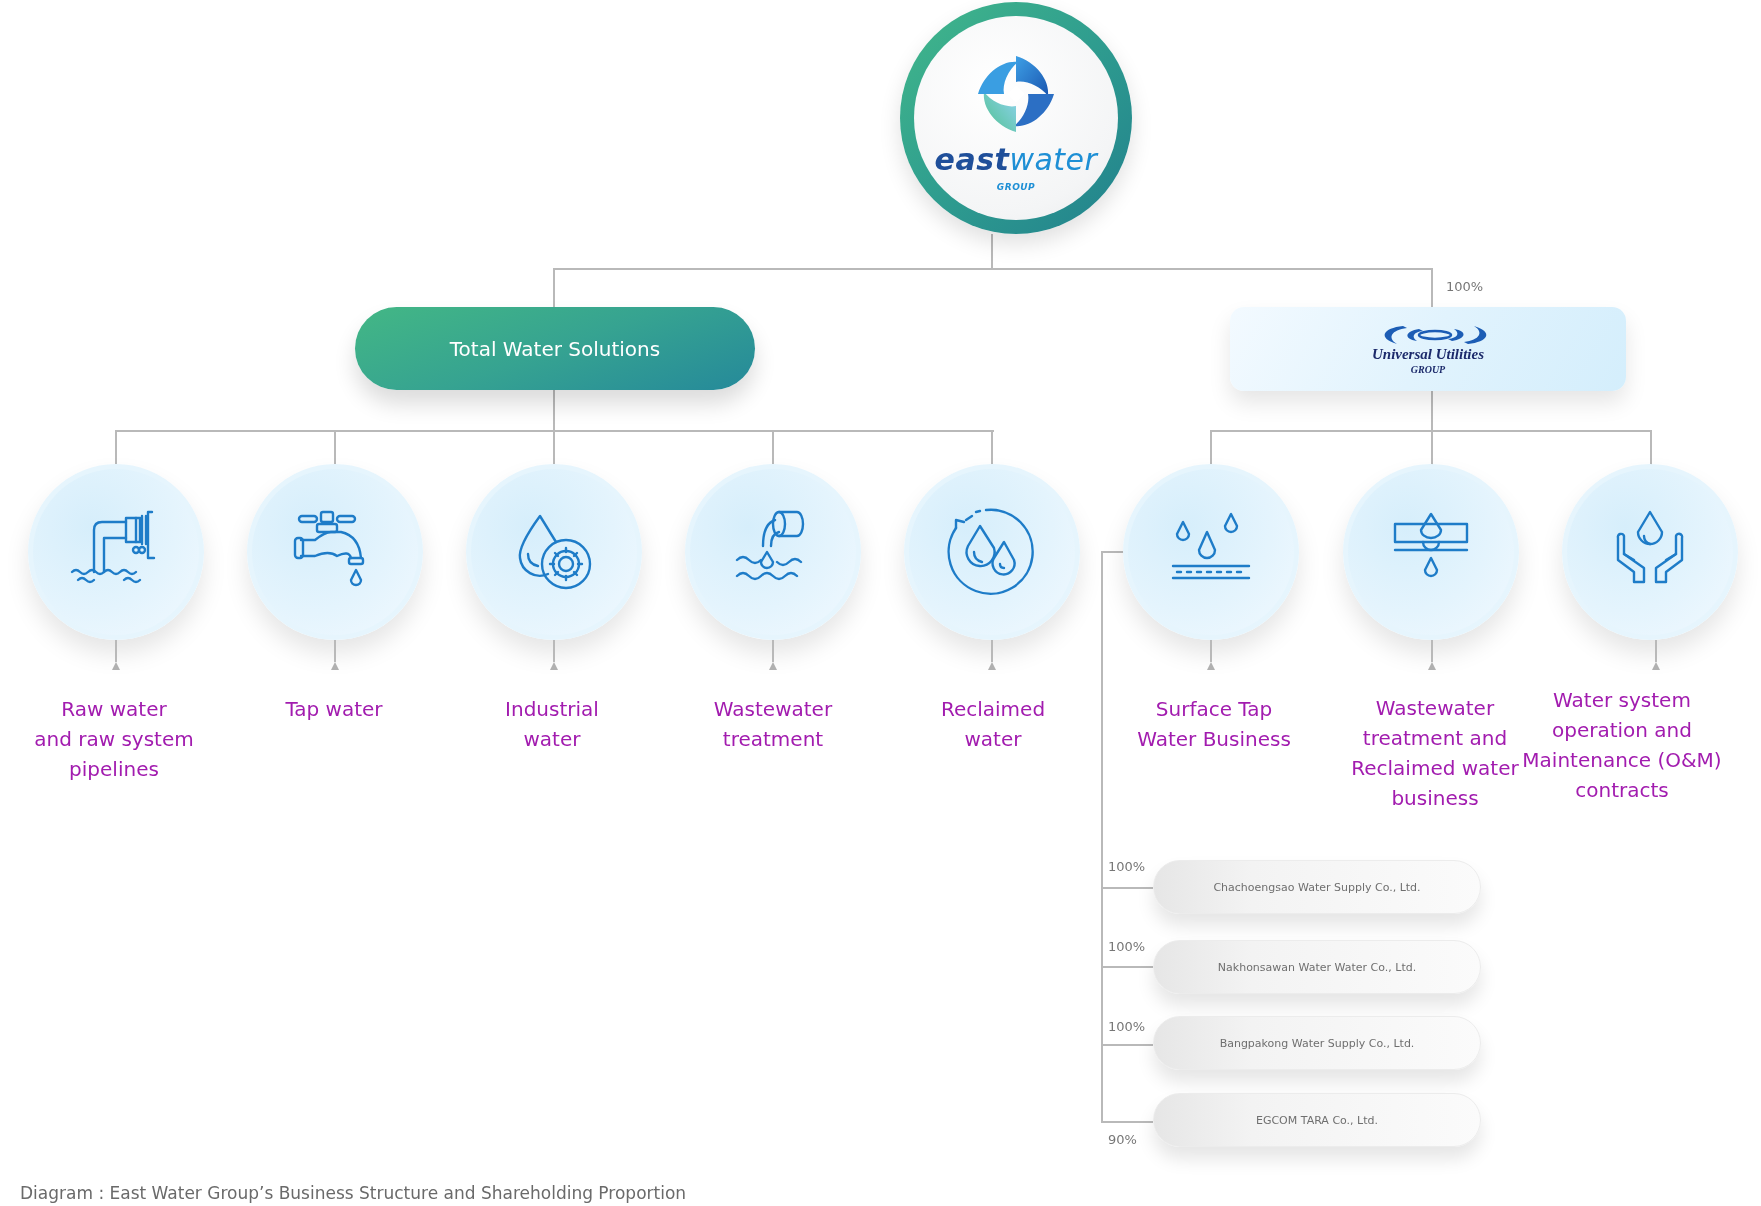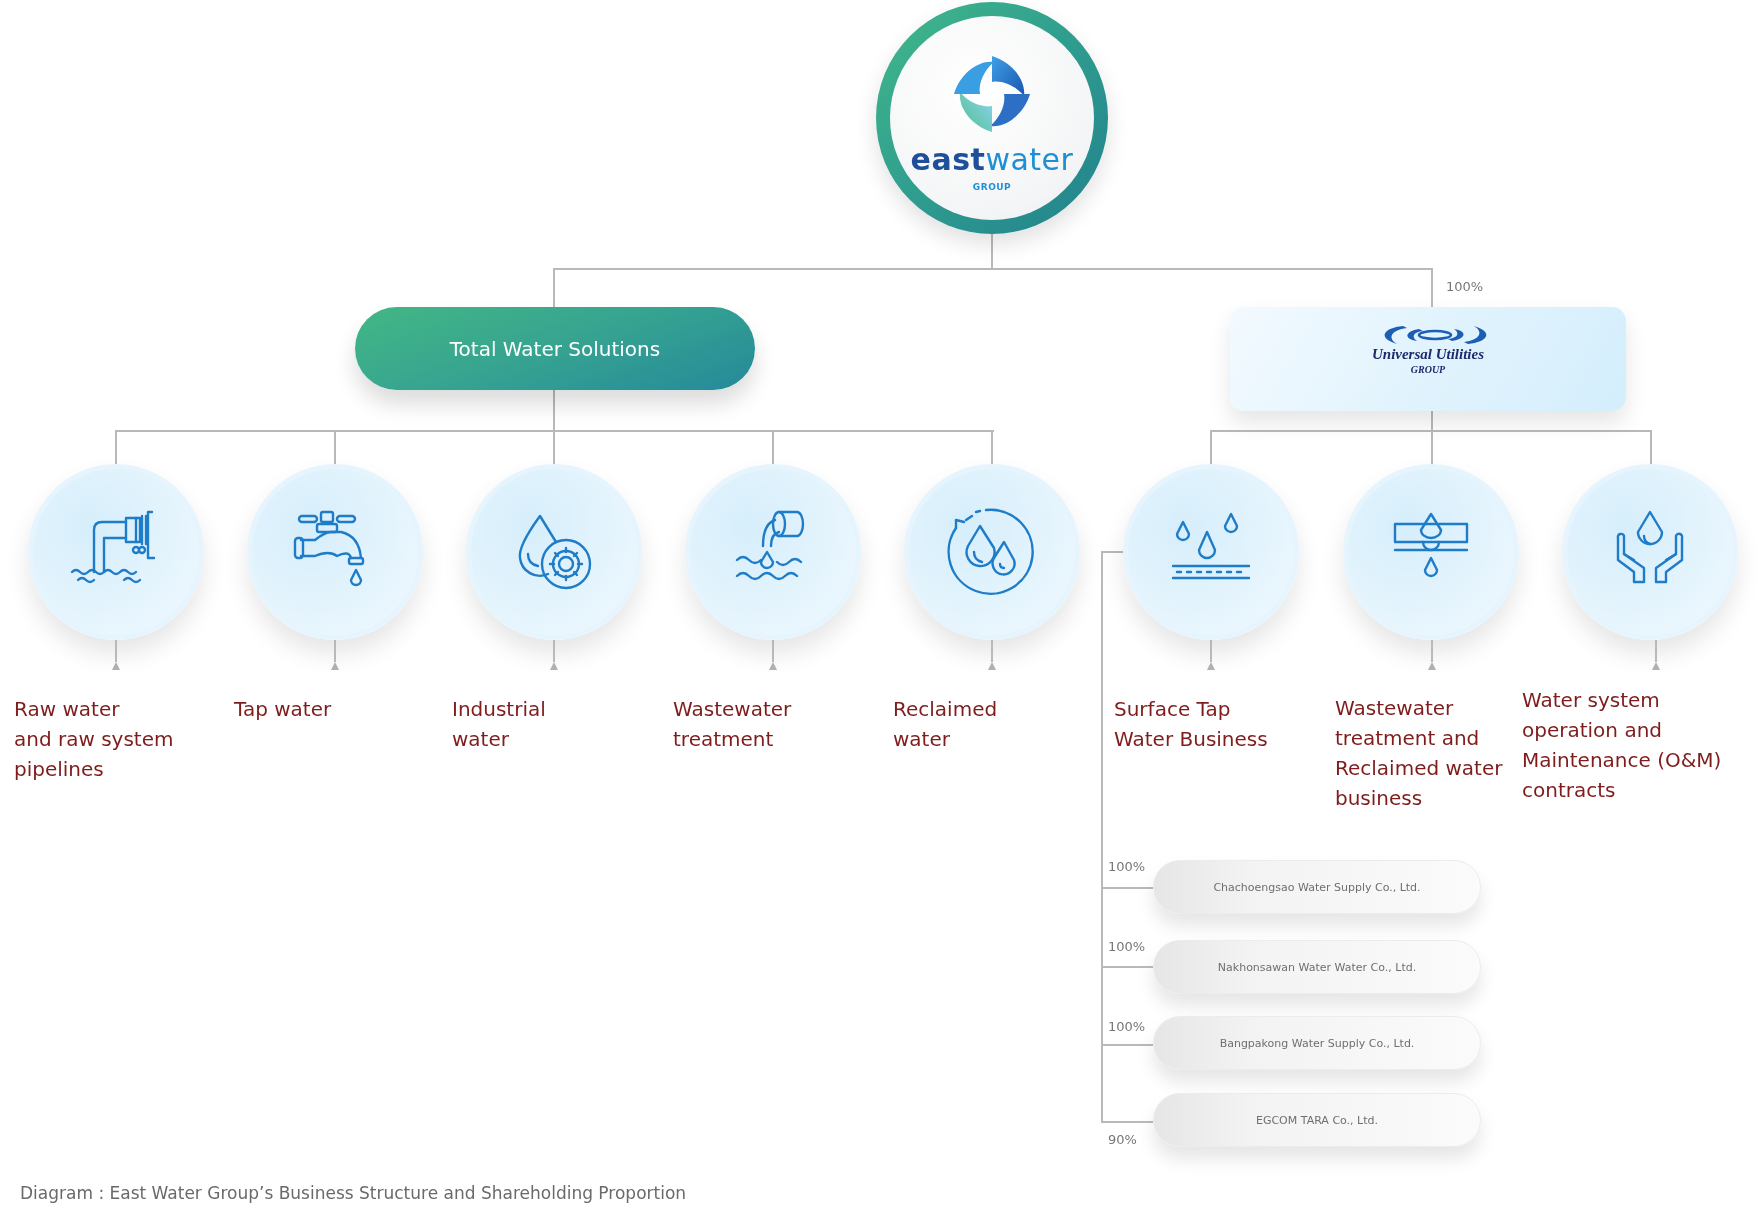--- a/index.html
+++ b/index.html
@@ -3,58 +3,58 @@
 <meta charset="utf-8">
 <style>
   html, body { margin:0; padding:0; background:#ffffff; }
   body { width:1761px; height:1206px; position:relative; overflow:hidden;
          font-family:"DejaVu Sans", "Liberation Sans", sans-serif; }
   .line { position:absolute; background:#b9b9b9; }
   .hl { height:2px; }
   .vl { width:2px; }
 
   
-  .root { position:absolute; left:876px; top:2px; width:232px; height:232px; border-radius:50%;
+  .root { position:absolute; left:900px; top:2px; width:232px; height:232px; border-radius:50%;
           background:linear-gradient(135deg,#42b88a 0%,#2f9d8f 50%,#21808d 100%);
-          box-shadow:0 10px 22px rgba(0,0,0,0.12); }
+          box-shadow:0 10px 22px rgba(0,0,0,0.12);font-style:italic; }
   .root-inner { position:absolute; left:14px; top:14px; width:204px; height:204px; border-radius:50%;
                 background:radial-gradient(circle at 40% 35%,#ffffff 0%,#f4f5f6 70%,#e8eaec 100%); }
   .ew-mark { position:absolute; left:60px; top:36px; width:84px; height:84px; }
   .ew-word { position:absolute; left:0; right:0; top:126px; text-align:center; font-size:30px; letter-spacing:0.5px; }
   .ew-word .b { color:#1f4f9a; font-weight:bold; }
   .ew-word .l { color:#1e8fd5; }
   .ew-group { position:absolute; left:0; right:0; top:166px; text-align:center; font-size:9px; font-weight:bold; color:#1e8fd5; letter-spacing:0.5px; }
 
   
   .tws { position:absolute; left:355px; top:307px; width:400px; height:83px; border-radius:42px;
          background:linear-gradient(160deg,#43b785 0%,#36a391 50%,#25899a 100%);
          box-shadow:0 14px 22px rgba(0,0,0,0.14);
          color:#ffffff; font-size:20px; display:flex; align-items:center; justify-content:center; }
 
   
-  .uu { position:absolute; left:1230px; top:307px; width:396px; height:104px; border-radius:14px;
+  .uu { position:absolute; left:1230px; top:307px; width:396px; height:84px; border-radius:14px;
         background:linear-gradient(120deg,#f3faff 0%,#e1f3fd 50%,#d4eefc 100%);
         box-shadow:0 12px 22px rgba(0,0,0,0.10); }
   .uu-mark { position:absolute; left:143px; top:17px; width:125px; height:22px; }
   .uu-name { position:absolute; left:0; right:0; top:39px; text-align:center; font-family:"Liberation Serif", serif;
              font-style:italic; font-weight:bold; color:#1c2a6b; font-size:15px; }
   .uu-group { position:absolute; left:0; right:0; top:57px; text-align:center; font-family:"Liberation Serif", serif;
               font-style:italic; font-weight:bold; color:#1c2a6b; font-size:10px; }
 
   .pct { position:absolute; font-size:13px; color:#777777; }
 
   
   .svc { position:absolute; width:176px; height:176px; border-radius:50%;
          background:radial-gradient(circle at 35% 35%,#d6eefb 0%,#e4f4fd 55%,#f1f9ff 100%);
          border:5px solid #e6f5fd; box-sizing:border-box;
          box-shadow:0 14px 24px rgba(0,0,0,0.10); }
   .svc svg { position:absolute; left:33px; top:33px; width:100px; height:100px; }
   .tri { position:absolute; width:0; height:0; border-left:4px solid transparent; border-right:4px solid transparent;
          border-bottom:8px solid #b0b0b0; }
-  .label { position:absolute; width:200px; color:#7f1d1d; font-size:20px; line-height:30px; }
+  .label { position:absolute; width:200px; text-align:center; color:#a21caf; font-size:20px; line-height:30px; }
 
   
   .sub { position:absolute; left:1153px; width:328px; height:54px; border-radius:27px;
          background:linear-gradient(90deg,#e6e6e6 0%,#f3f3f3 30%,#fbfbfb 100%);
          border:1px solid #ececec; box-sizing:border-box;
          box-shadow:0 12px 18px rgba(0,0,0,0.10);
          display:flex; align-items:center; justify-content:center; color:#6f6f6f; font-size:11px; }
 
   .caption { position:absolute; left:20px; top:1183px; font-size:17px; color:#6a6a6a; }
 </style>

